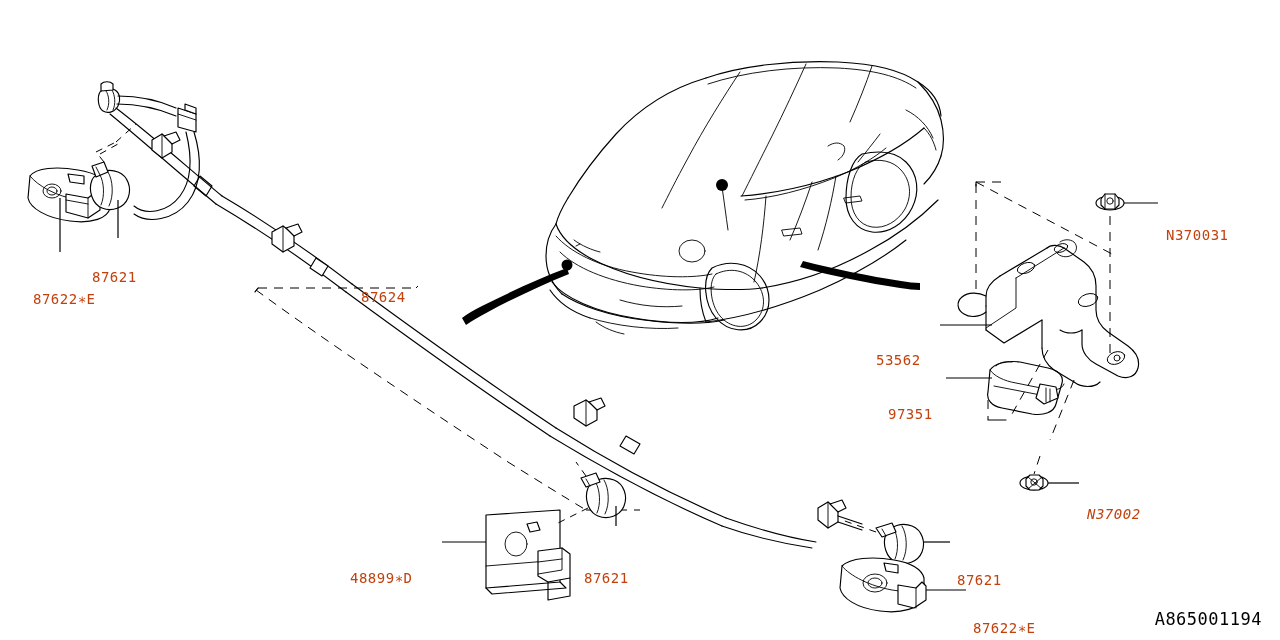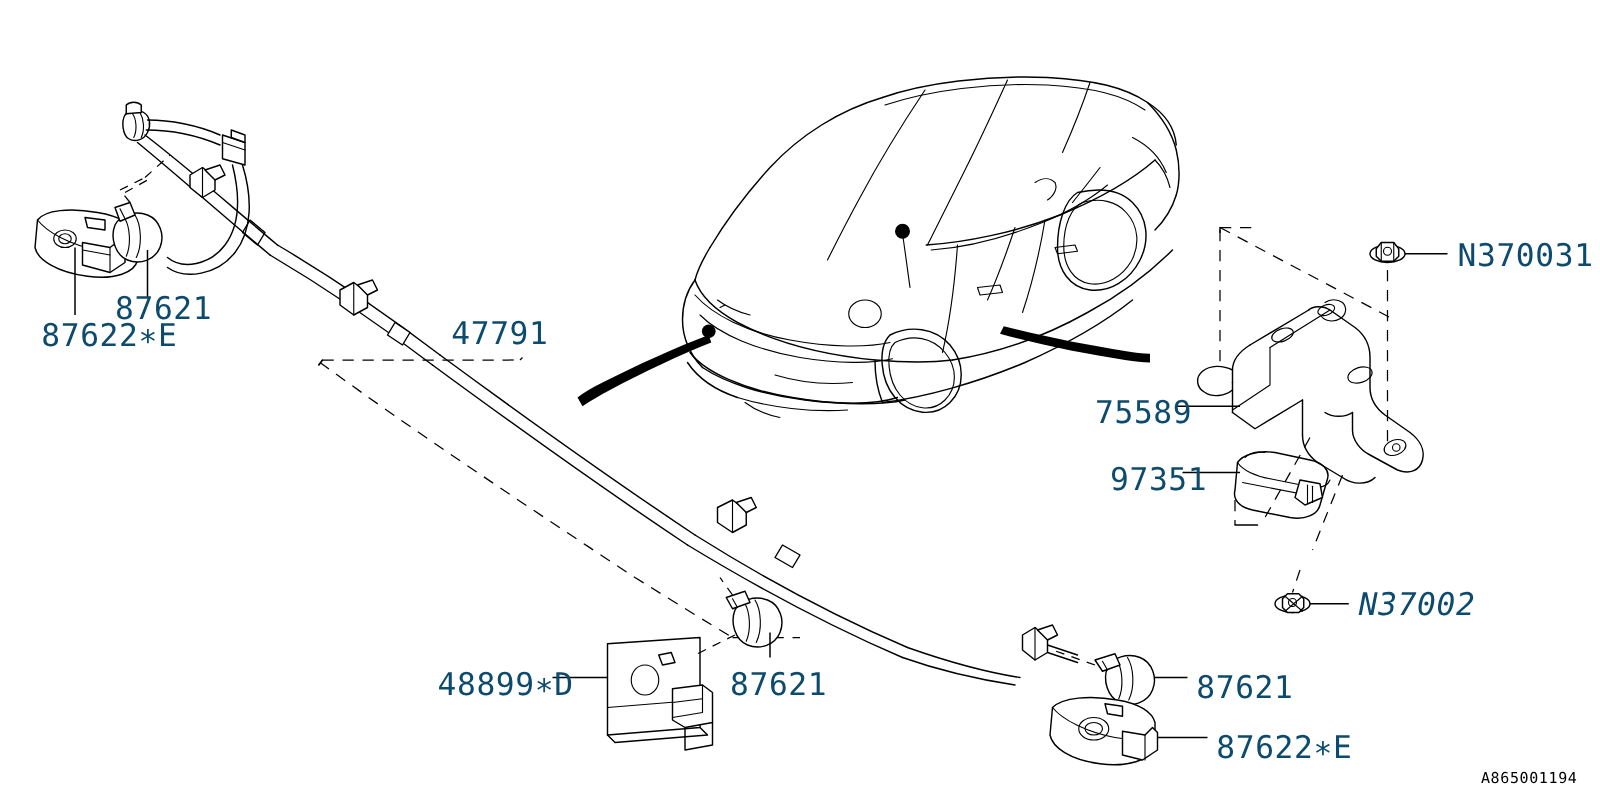--- a/index.html
+++ b/index.html
@@ -21,32 +21,33 @@
   #art {
     position: absolute;
     left: 0;
     top: 0;
     width: 1280px;
     height: 640px;
   }
   .lbl {
     position: absolute;
     font-family: "DejaVu Sans Mono", "Liberation Mono", monospace;
-    font-size: 25px;
+    font-size: 14px;
     letter-spacing: 0.5px;
-    color: #0c4a6e;
+    color: #c2410c;
     white-space: nowrap;
     line-height: 1;
+    margin-top: 36px;
   }
   #diagram-id {
     position: absolute;
     right: 18px;
     bottom: 11px;
     font-family: "DejaVu Sans Mono", "Liberation Mono", monospace;
-    font-size: 12px;
+    font-size: 17px;
     letter-spacing: 0.5px;
     color: #000000;
     white-space: nowrap;
   }
 </style>
 </head>
 <body>
 
 <div id="sheet">
 
@@ -344,22 +345,22 @@
       <ellipse class="lnf" cx="1034" cy="483" rx="14" ry="7"></ellipse>
       <path class="lnf" d="M1026,479 L1030,475 L1039,475 L1043,479 L1043,486 L1039,490 L1030,490 L1026,486Z"></path>
       <path class="thin" d="M1028,477 L1042,489 M1042,477 L1028,489"></path>
       <circle class="thin" cx="1034" cy="482" r="3.2"></circle>
       <path class="lead" d="M1048,483 L1079,483"></path>
     </g>
   </svg>
 
   <div class="lbl" style="left:33px;  top:256px;">87622∗E</div>
   <div class="lbl" style="left:92px;  top:234px;">87621</div>
-  <div class="lbl" style="left:361px; top:254px;">47791</div>
-  <div class="lbl" style="left:876px; top:317px;">75589</div>
+  <div class="lbl" style="left:361px; top:254px;">87624</div>
+  <div class="lbl" style="left:876px; top:317px;">53562</div>
   <div class="lbl" style="left:888px; top:371px;">97351</div>
   <div class="lbl" style="left:1166px;top:192px;">N370031</div>
   <div class="lbl" style="left:1087px;top:471px;font-style:italic;">N37002</div>
   <div class="lbl" style="left:350px; top:535px;">48899∗D</div>
   <div class="lbl" style="left:584px; top:535px;">87621</div>
   <div class="lbl" style="left:957px; top:537px;">87621</div>
   <div class="lbl" style="left:973px; top:585px;">87622∗E</div>
 
   <div id="diagram-id">A865001194</div>
 

